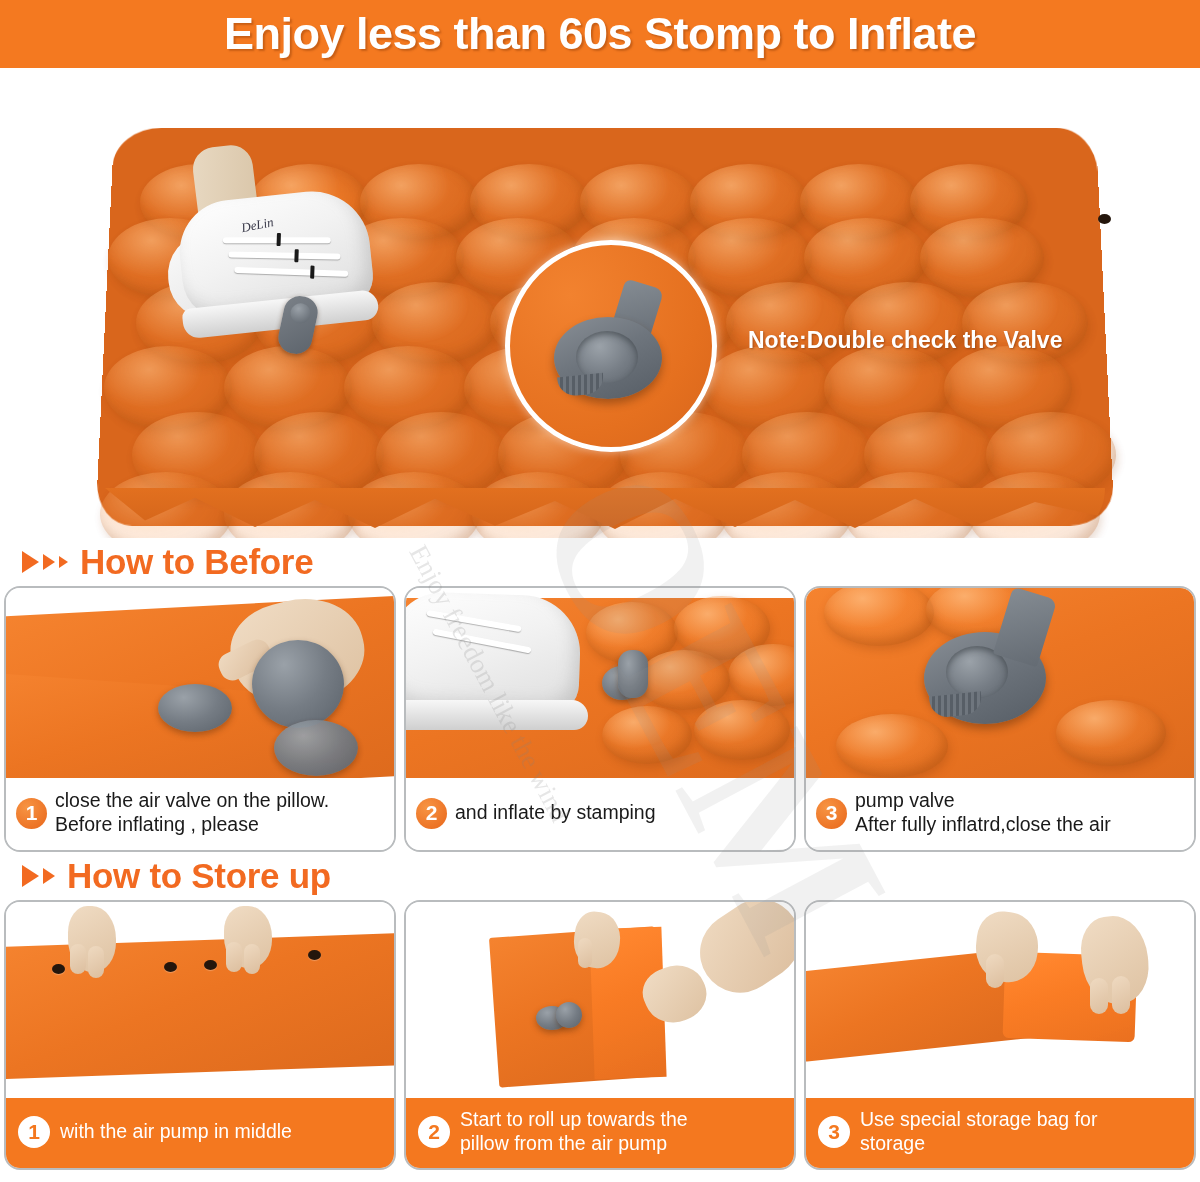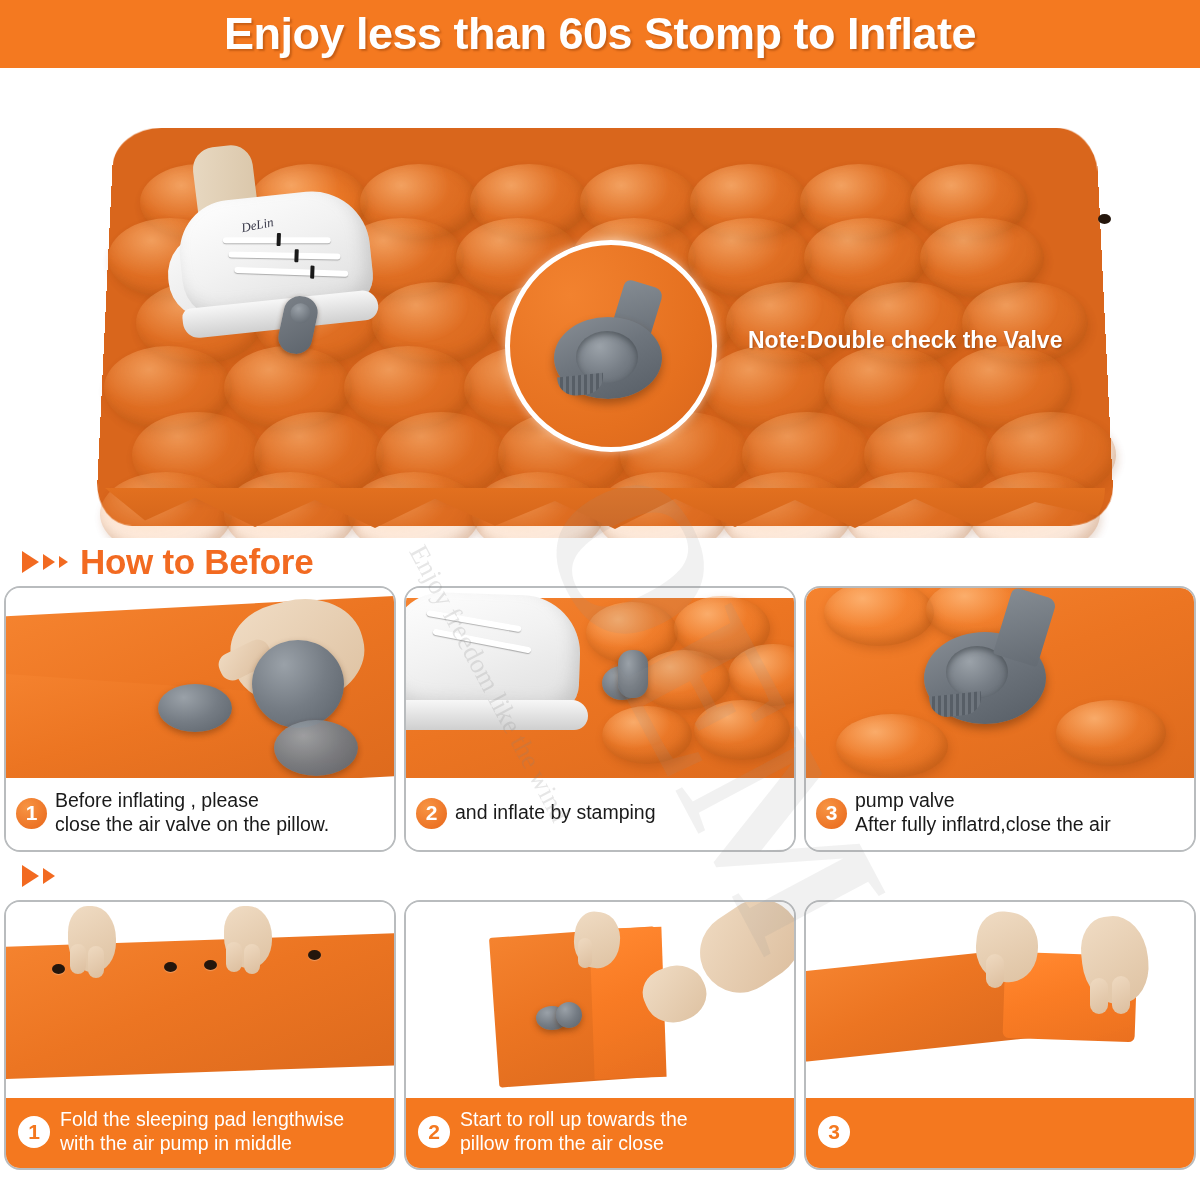--- a/index.html
+++ b/index.html
@@ -487,22 +487,22 @@
       <div class="fabric-orange" style="left:-10px; top:96px; width:300px; height:110px; opacity:0.85; transform:rotate(4deg);"></div>
       <div class="grey-valve" style="left:152px; top:96px; width:74px; height:48px;"></div>
       <div class="hand" style="left:226px; top:12px; width:132px; height:104px; transform:rotate(-14deg);"></div>
       <div class="finger" style="left:212px; top:58px; width:54px; height:28px; transform:rotate(-26deg);"></div>
       <div class="grey-valve" style="left:246px; top:52px; width:92px; height:88px;"></div>
       <div class="grey-valve" style="left:268px; top:132px; width:84px; height:56px; opacity:0.95;"></div>
     </div>
     <div class="caption-light">
       <div class="badge-light">1</div>
       <div class="caption-light-text">
+        <div>close the air valve on the pillow.</div>
         <div>Before inflating , please</div>
-        <div>close the air valve on the pillow.</div>
       </div>
     </div>
   </div>
 
   <div class="panel">
     <div class="panel-photo">
       <div class="fabric-orange" style="left:0; top:10px; width:400px; height:185px;"></div>
       <div class="baffle" style="left:180px; top:14px; width:92px; height:62px;"></div>
       <div class="baffle" style="left:268px; top:8px; width:96px; height:64px;"></div>
       <div class="baffle" style="left:322px; top:56px; width:90px; height:62px;"></div>
@@ -543,20 +543,21 @@
       </div>
     </div>
   </div>
 </div>
 
 <div class="section-heading">
   <div class="arrows">
     <span class="arrow a1"></span>
     <span class="arrow a2"></span>
   </div>
+  <div class="heading-text">How to Store up</div>
 </div>
 
 <div class="panel-row">
 
   <div class="panel store-panel">
     <div class="panel-photo">
       <div class="fabric-orange" style="left:-12px; top:38px; width:420px; height:132px; transform:rotate(-2deg); border-radius:4px;"></div>
       <div class="snap-dot" style="left:46px; top:62px;"></div>
       <div class="snap-dot" style="left:158px; top:60px;"></div>
       <div class="snap-dot" style="left:198px; top:58px;"></div>
@@ -564,58 +565,61 @@
       <div class="hand" style="left:62px; top:4px; width:48px; height:66px;"></div>
       <div class="finger" style="left:64px; top:42px; width:16px; height:30px;"></div>
       <div class="finger" style="left:82px; top:44px; width:16px; height:32px;"></div>
       <div class="hand" style="left:218px; top:4px; width:48px; height:62px;"></div>
       <div class="finger" style="left:220px; top:40px; width:16px; height:30px;"></div>
       <div class="finger" style="left:238px; top:42px; width:16px; height:30px;"></div>
     </div>
     <div class="caption-orange">
       <div class="badge-orange">1</div>
       <div class="caption-orange-text">
-        <div>Fold the sleeping pad lengthwise</div>
         <div>with the air pump in middle</div>
       </div>
     </div>
   </div>
 
   <div class="panel store-panel">
     <div class="panel-photo">
       <div class="fabric-orange" style="left:88px; top:30px; width:166px; height:150px; transform:rotate(-4deg); border-radius:3px;"></div>
       <div class="fabric-orange" style="left:186px; top:26px; width:72px; height:150px; transform:rotate(-2deg); filter:brightness(1.05);"></div>
       <div class="grey-valve" style="left:130px; top:104px; width:32px; height:24px;"></div>
       <div class="grey-valve" style="left:150px; top:100px; width:26px; height:26px;"></div>
       <div class="hand" style="left:168px; top:10px; width:46px; height:56px; transform:rotate(8deg);"></div>
       <div class="finger" style="left:172px; top:36px; width:14px; height:30px;"></div>
       <div class="hand" style="left:238px; top:64px; width:62px; height:56px; transform:rotate(-22deg);"></div>
       <div class="finger" style="left:292px; top:4px; width:104px; height:80px; border-radius:40px; transform:rotate(-34deg);"></div>
     </div>
     <div class="caption-orange">
       <div class="badge-orange">2</div>
       <div class="caption-orange-text">
         <div>Start to roll up towards the</div>
-        <div>pillow from the air close</div>
+        <div>pillow from the air pump</div>
       </div>
     </div>
   </div>
 
   <div class="panel store-panel">
     <div class="panel-photo">
       <div class="fabric-orange" style="left:-10px; top:58px; width:236px; height:90px; transform:rotate(-6deg); border-radius:6px;"></div>
       <div class="fabric-orange" style="left:198px; top:52px; width:132px; height:86px; transform:rotate(2deg); filter:brightness(1.06); border-radius:6px;"></div>
       <div class="hand" style="left:170px; top:10px; width:62px; height:70px; transform:rotate(6deg);"></div>
       <div class="finger" style="left:180px; top:52px; width:18px; height:34px;"></div>
       <div class="hand" style="left:276px; top:14px; width:66px; height:88px; transform:rotate(-6deg);"></div>
       <div class="finger" style="left:284px; top:76px; width:18px; height:36px;"></div>
       <div class="finger" style="left:306px; top:74px; width:18px; height:38px;"></div>
     </div>
     <div class="caption-orange">
       <div class="badge-orange">3</div>
+      <div class="caption-orange-text">
+        <div>Use special storage bag for</div>
+        <div>storage</div>
+      </div>
     </div>
   </div>
 </div>
 
 <div class="watermark">
   <div class="wm-logo">OEM</div>
   <div class="wm-text">Enjoy freedom like the wind</div>
 </div>
 
 </body></html>

